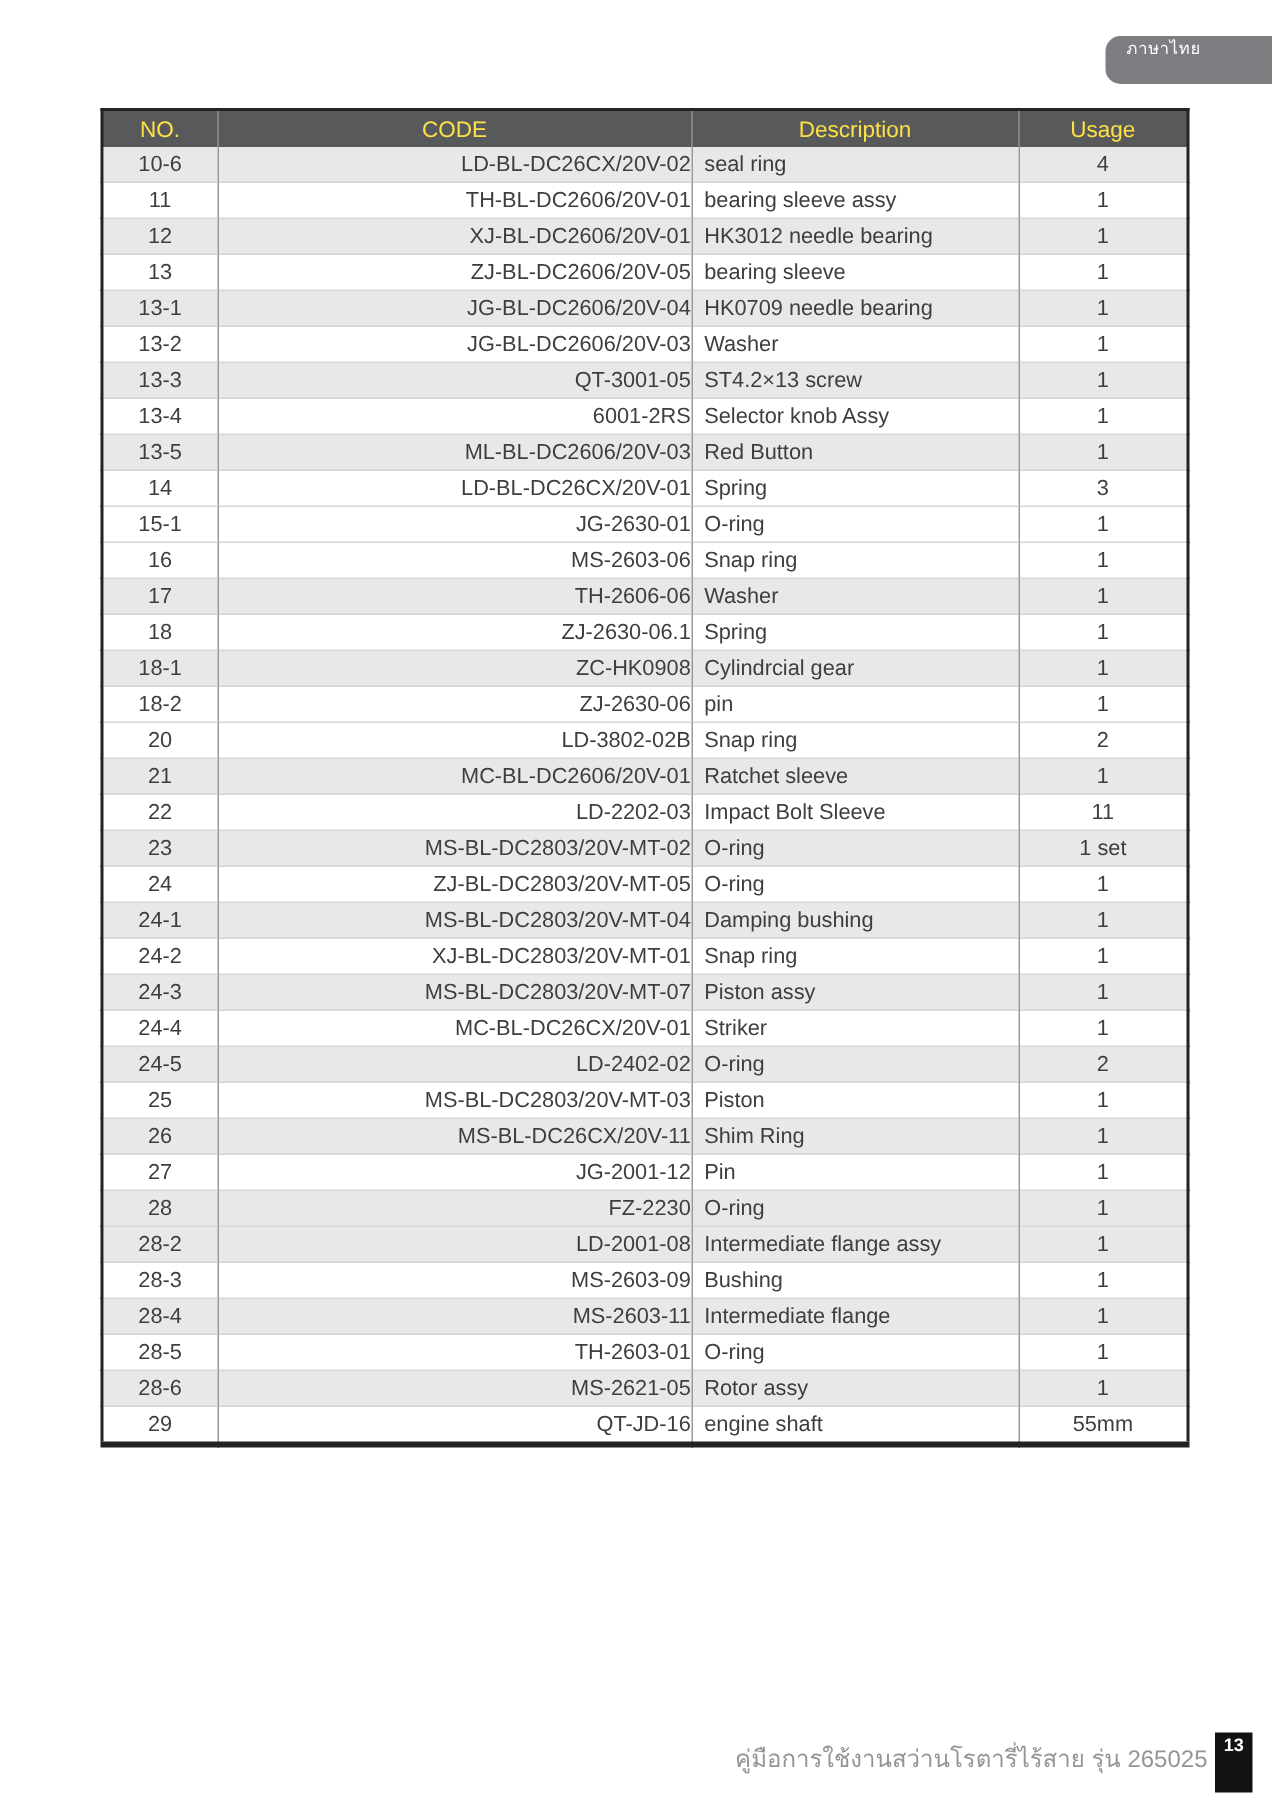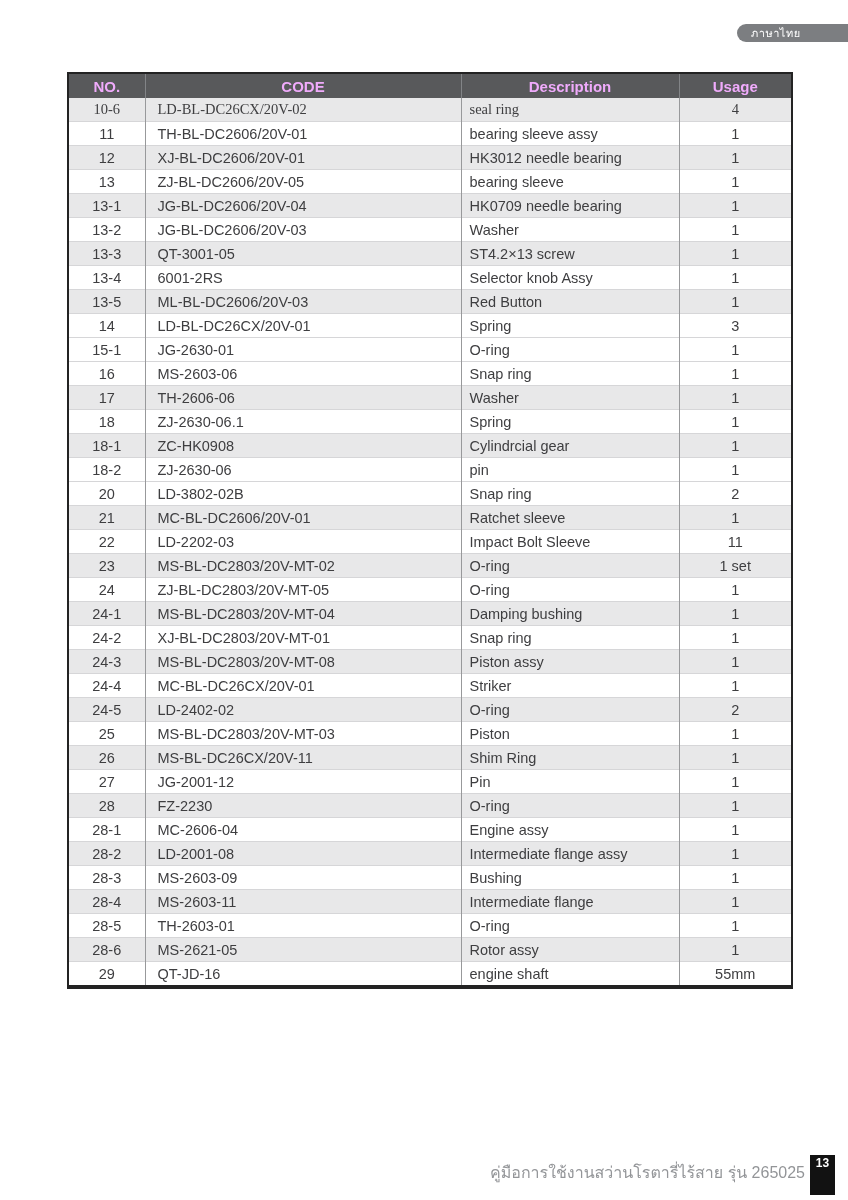--- a/index.html
+++ b/index.html
@@ -15,21 +15,21 @@
     font-family: "Liberation Sans", sans-serif;
     color: var(--text, #3E3E40);
   }
 
   
   .lang-tab {
     position: absolute;
     top: 24px;
     right: 0;
     width: 111px;
-    height: 18px;
+    height: 32px;
     background: var(--tab_bg, #7C7E81);
     border-radius: 10px 0 0 10px;
     color: #ffffff;
     font-size: 11px;
     line-height: 18px;
     padding-left: 14px;
     box-sizing: border-box;
     letter-spacing: 0.5px;
   }
 
@@ -39,45 +39,45 @@
     left: 67px;
     top: 72px;
     width: 724px;
     border-collapse: collapse;
     table-layout: fixed;
     border: 2px solid var(--border_dark, #232323);
     border-bottom-width: 4px;
   }
   .parts-table th {
     background: var(--header_bg, #58595B);
-    color: #f0abfc;
-    font-weight: bold;
+    color: #fde047;
+    font-weight: normal;
     font-size: 15px;
     height: 24px;
     text-align: center;
     border-left: 1px solid #828487;
     padding: 0;
   }
   .parts-table th:first-child { border-left: none; }
   .parts-table td {
     height: 23px;
     font-size: 14.5px;
     padding: 0;
     border-left: 1px solid var(--grid_line, #98999B);
     border-top: 1px solid var(--row_line, #D6D6D8);
     vertical-align: middle;
     white-space: nowrap;
     overflow: hidden;
   }
   .parts-table td:first-child { border-left: none; }
-  .parts-table tbody tr:first-of-type td { border-top: none; font-family: Liberation Serif, serif; }
+  .parts-table tbody tr:first-of-type td { border-top: none; }
   .row-shaded td { background: var(--row_shade, #E8E8E9); }
   .row-plain td { background: #ffffff; }
   .c-no    { text-align: center; }
-  .c-code  { text-align: left; padding-left: 12px !important; }
+  .c-code  { text-align: right; padding-left: 12px !important; }
   .c-desc  { text-align: left; padding-left: 8px !important; }
   .c-usage { text-align: center; }
 
   
   .footer-text {
     position: absolute;
     top: 1160px;
     right: 43px;
     font-size: 16px;
     color: var(--footer_text, #939598);
@@ -278,21 +278,21 @@
 
       <tr class="row-plain">
         <td class="c-no">24-2</td>
         <td class="c-code">XJ-BL-DC2803/20V-MT-01</td>
         <td class="c-desc">Snap ring</td>
         <td class="c-usage">1</td>
       </tr>
 
       <tr class="row-shaded">
         <td class="c-no">24-3</td>
-        <td class="c-code">MS-BL-DC2803/20V-MT-08</td>
+        <td class="c-code">MS-BL-DC2803/20V-MT-07</td>
         <td class="c-desc">Piston assy</td>
         <td class="c-usage">1</td>
       </tr>
 
       <tr class="row-plain">
         <td class="c-no">24-4</td>
         <td class="c-code">MC-BL-DC26CX/20V-01</td>
         <td class="c-desc">Striker</td>
         <td class="c-usage">1</td>
       </tr>
@@ -325,26 +325,20 @@
         <td class="c-usage">1</td>
       </tr>
 
       <tr class="row-shaded">
         <td class="c-no">28</td>
         <td class="c-code">FZ-2230</td>
         <td class="c-desc">O-ring</td>
         <td class="c-usage">1</td>
       </tr>
 
-      <tr class="row-plain">
-        <td class="c-no">28-1</td>
-        <td class="c-code">MC-2606-04</td>
-        <td class="c-desc">Engine assy</td>
-        <td class="c-usage">1</td>
-      </tr>
 
       <tr class="row-shaded">
         <td class="c-no">28-2</td>
         <td class="c-code">LD-2001-08</td>
         <td class="c-desc">Intermediate flange assy</td>
         <td class="c-usage">1</td>
       </tr>
 
       <tr class="row-plain">
         <td class="c-no">28-3</td>

